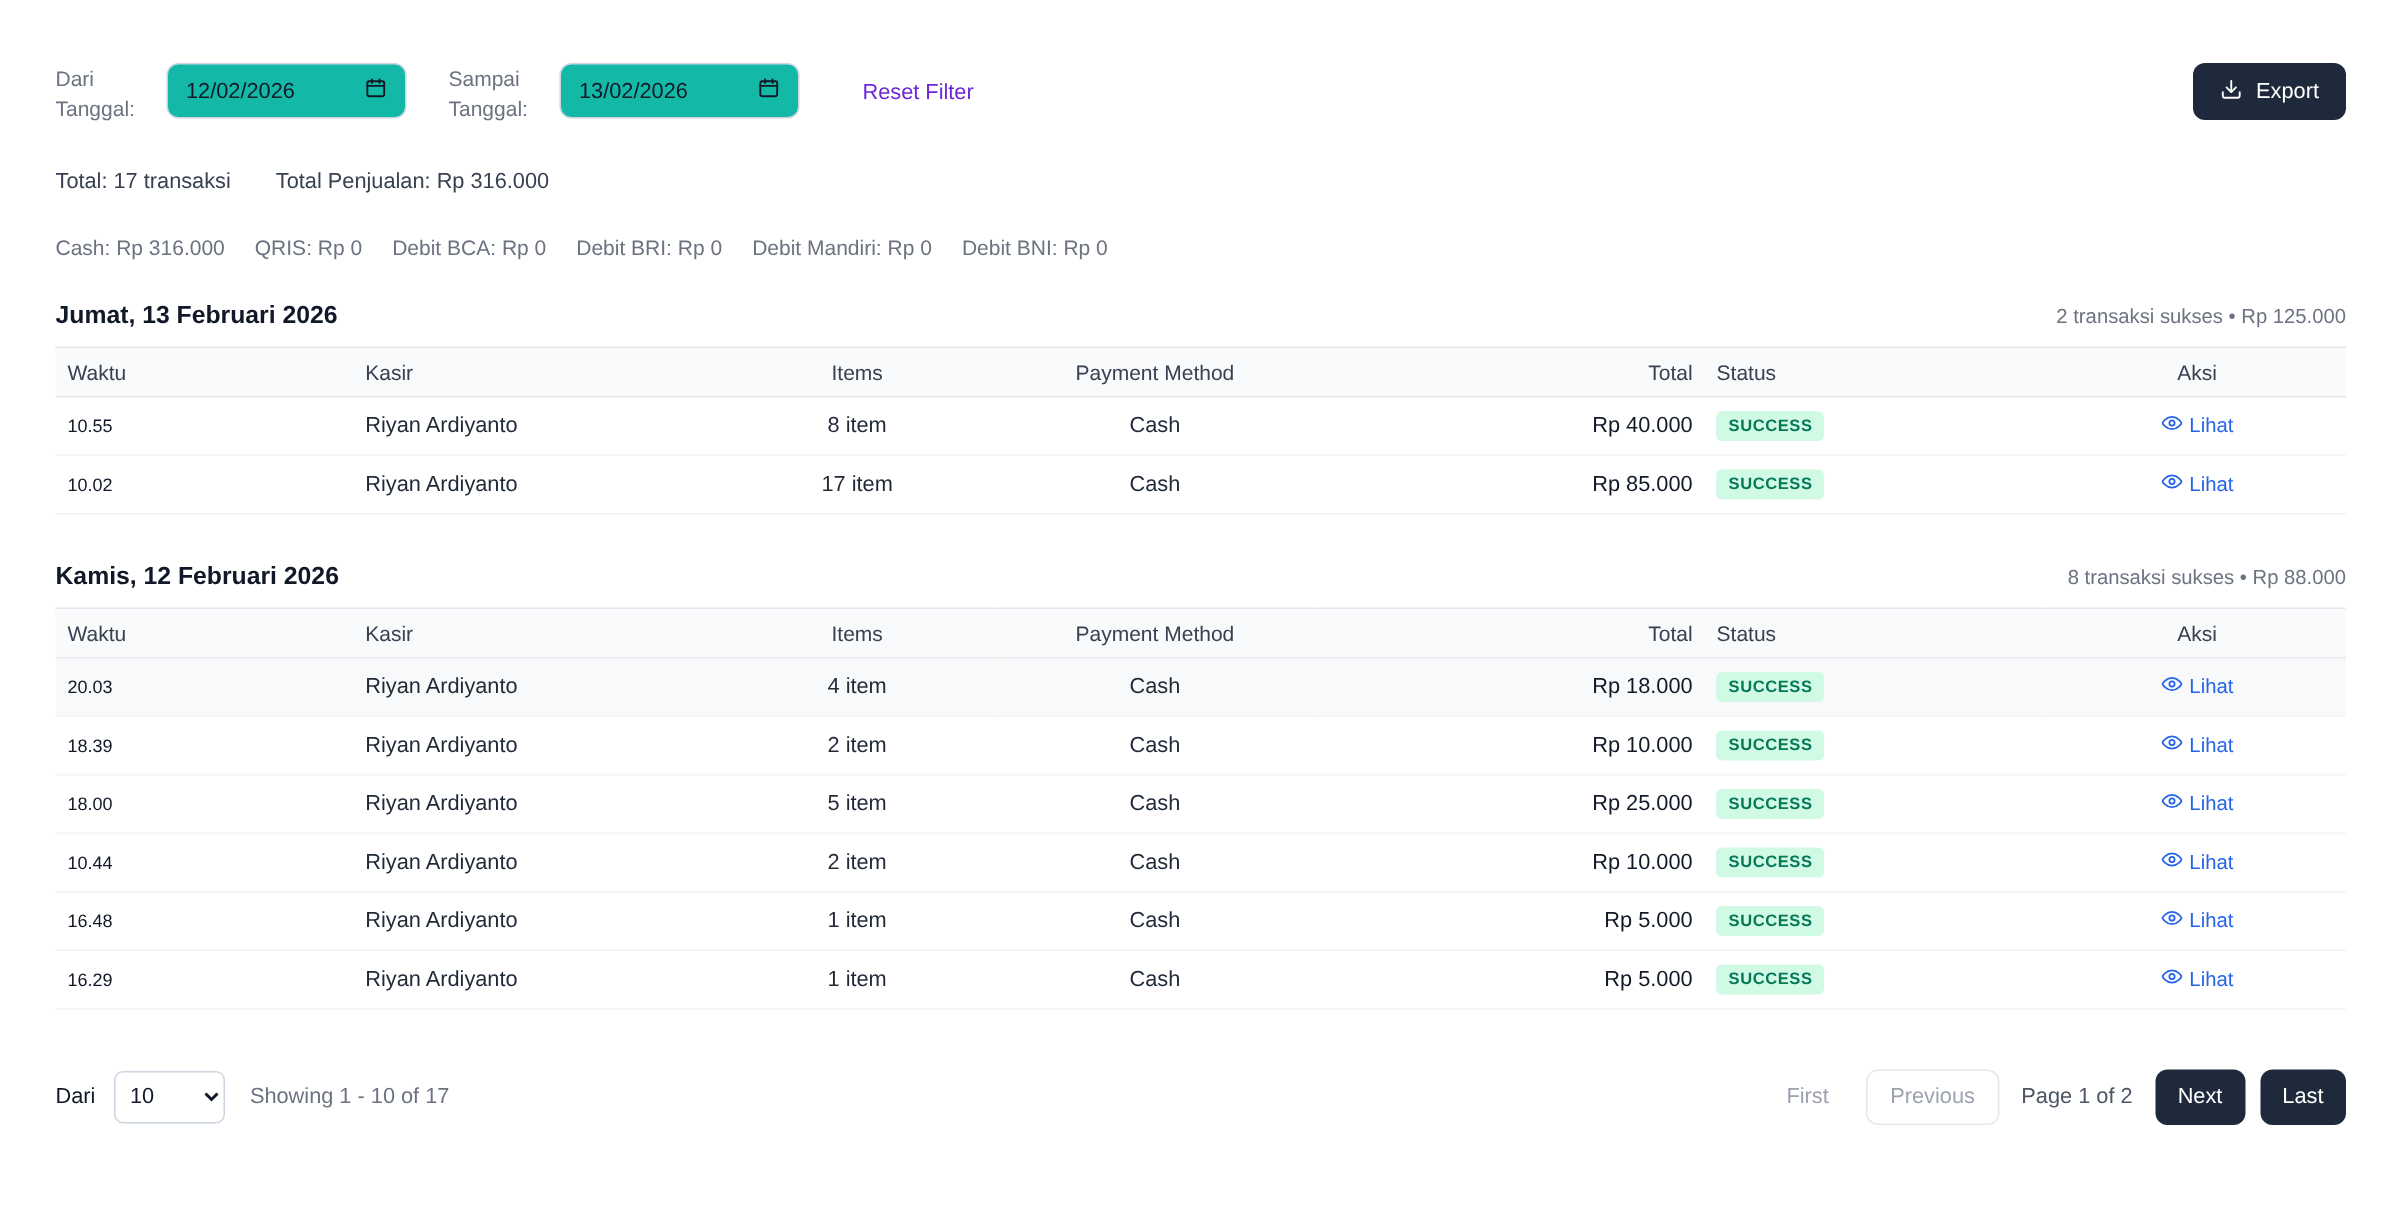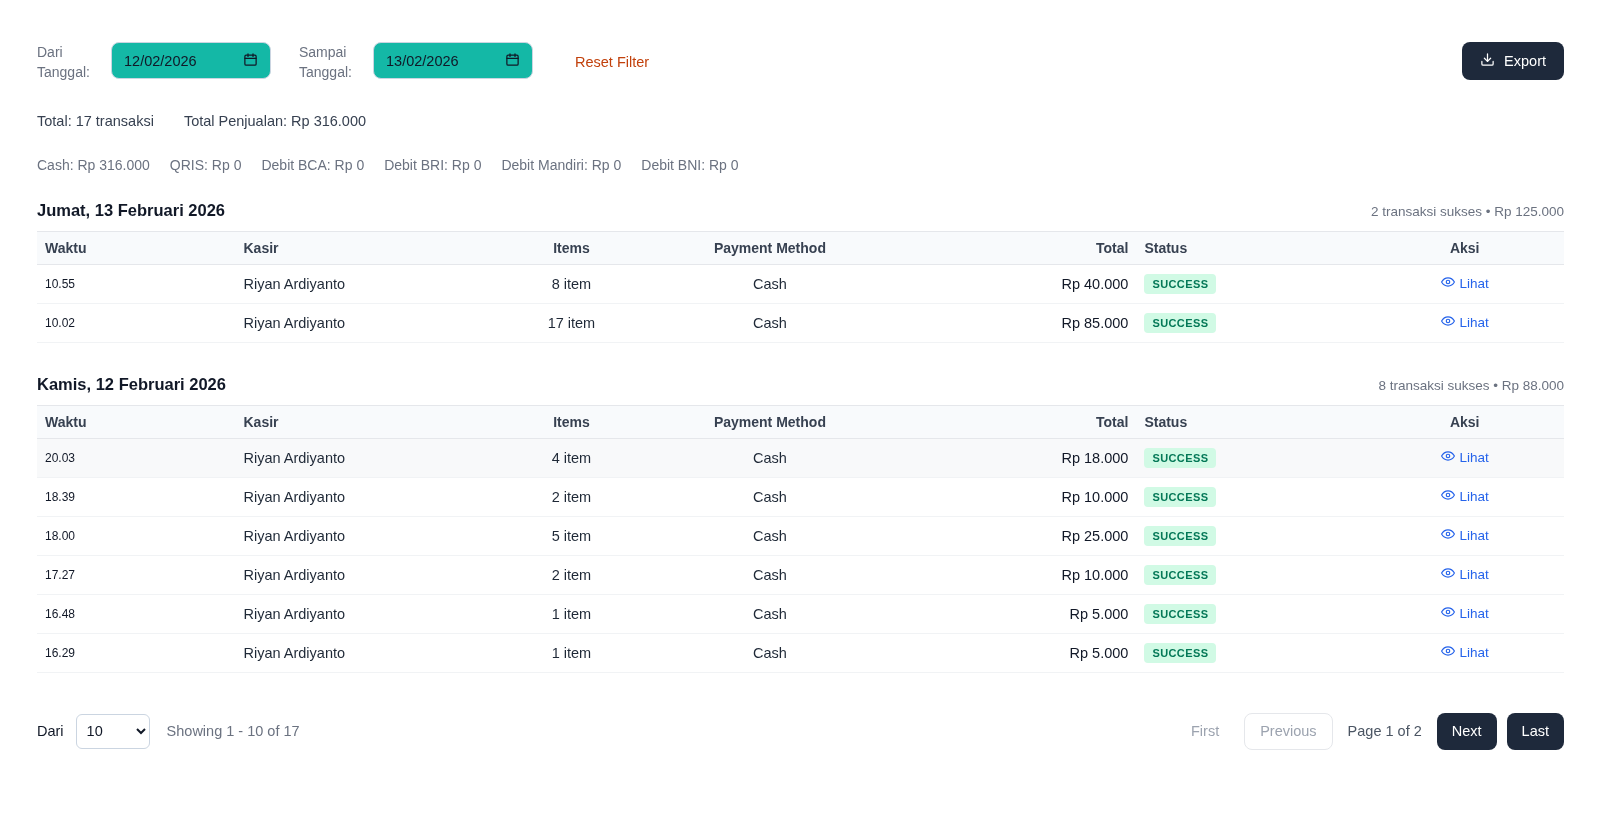--- a/index.html
+++ b/index.html
@@ -21,21 +21,21 @@
   .date-input {
     display: flex; align-items: center; justify-content: space-between;
     width: 160px; height: 37px;
     border: 1px solid #cbd5e1; border-radius: 8px;
     padding: 0 12px; font-size: 14.5px; color: #111827;
     cursor: pointer; background: #14b8a6;
   }
   .date-input + .filter-label { margin-left: 28px; }
   .reset-btn {
     background: none; border: none; font-family: inherit;
-    font-size: 14.5px; color: #c2410c; margin-left: 42px; cursor: pointer;
+    font-size: 14.5px; color: #6d28d9; margin-left: 42px; cursor: pointer;
   }
   .export-btn {
     margin-left: auto; display: inline-flex; align-items: center; gap: 9px;
     background: #1e293b; color: #fff; border: none; border-radius: 8px;
     height: 38px; padding: 0 18px; font-size: 14.5px; cursor: pointer;
     font-family: inherit;
   }
 
   
   .summary-primary {
@@ -53,21 +53,21 @@
     display: flex; justify-content: space-between; align-items: baseline;
     margin-bottom: 11px;
   }
   .day-title { font-size: 16.5px; font-weight: 700; color: #111827; }
   .day-summary { font-size: 13.5px; color: #6b7280; }
 
   table { width: 100%; border-collapse: collapse; table-layout: fixed; }
   thead th {
     background: #f8fafc;
     border-top: 1px solid #e5e7eb; border-bottom: 1px solid #e5e7eb;
-    font-size: 14px; font-weight: 700; color: #374151;
+    font-size: 14px; font-weight: 400; color: #374151;
     text-align: left; padding: 8px 8px;
   }
   tbody td {
     padding: 9px 8px; border-bottom: 1px solid #f1f3f5;
     font-size: 14.5px; color: #1f2937; vertical-align: middle;
     overflow: hidden; white-space: nowrap;
   }
   tr.hl td { background: #f8f9fa; }
 
   .c-waktu   { width: 13%; }
@@ -309,21 +309,21 @@
             <circle cx="12" cy="12" r="3"></circle>
           </svg>
         </span>
         <span>Lihat</span>
       </a>
     </td>
   </tr>
 
 
   <tr>
-    <td class="c-waktu">17.27</td>
+    <td class="c-waktu">10.44</td>
     <td class="c-kasir">Riyan Ardiyanto</td>
     <td class="c-items">2 item</td>
     <td class="c-payment">Cash</td>
     <td class="c-total">Rp 10.000</td>
     <td class="c-status">
       <span class="badge">SUCCESS</span>
     </td>
     <td class="c-aksi">
       <a class="lihat">
         <span>

